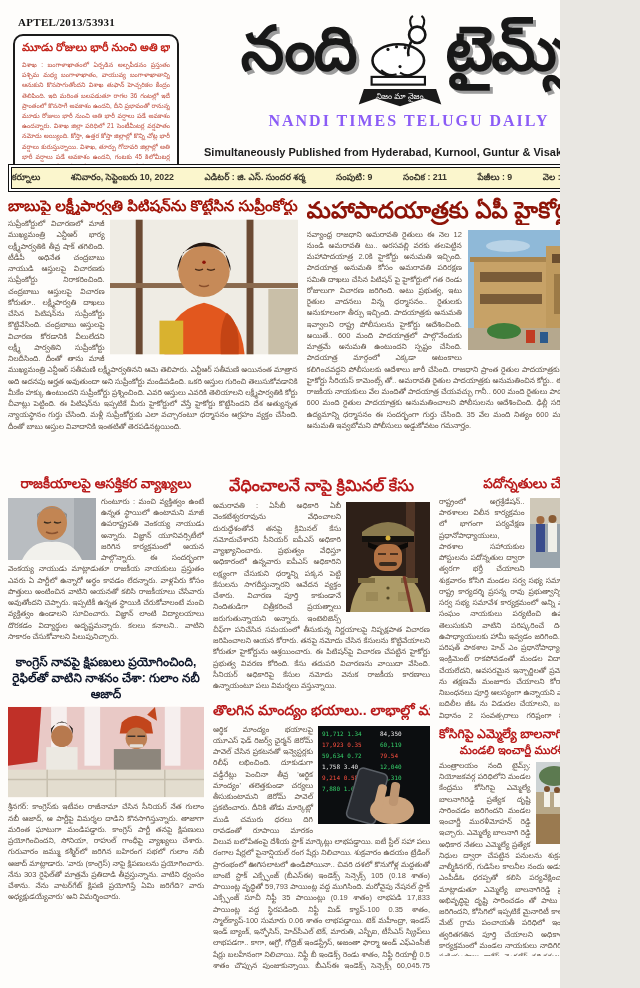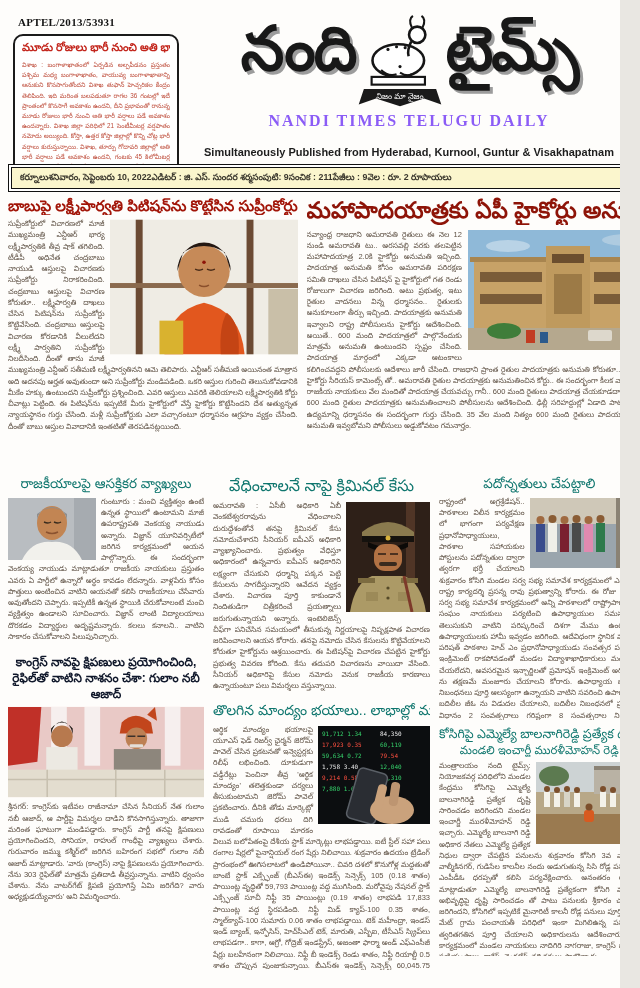--- a/index.html
+++ b/index.html
@@ -1,16 +1,16 @@
 <!DOCTYPE html>
 <html><head>
 <meta charset="utf-8">
 <style>
   html,body{margin:0;padding:0;background:#e9e7e2;}
-  .page{position:relative;width:620px;height:988px;background:#fefdfb;overflow:hidden;
+  .page{position:relative;width:560px;height:988px;background:#fefdfb;overflow:hidden;
         font-family:"Liberation Sans",sans-serif;color:#4a4238;}
   
   .regno{position:absolute;left:18px;top:16px;font-family:"Liberation Serif",serif;
          font-weight:bold;font-size:11px;color:#141414;letter-spacing:.3px;}
   .weather{position:absolute;left:13px;top:34px;width:166px;height:152px;border:2px solid #1b1b1b;
            border-radius:10px;background:#fff;padding:5px 7px;box-sizing:border-box;}
   .weather-title{color:#c3251c;font-weight:bold;font-size:11px;text-align:center;
                  white-space:nowrap;overflow:hidden;margin-bottom:4px;}
   .weather-body{color:#bd4a38;font-size:6.3px;line-height:1.62;text-align:justify;overflow:hidden;height:118px;}
   .brand{position:absolute;left:186px;top:18px;width:446px;text-align:center;}
@@ -18,32 +18,32 @@
   .logo-word{font-size:62px;font-weight:800;color:#181818;line-height:1;letter-spacing:-2px;
              text-shadow:3px 3px 0 #9c9c9c;}
   .emblem{width:86px;height:104px;flex:0 0 auto;margin-top:-6px;}
   .brand-en{font-family:"Liberation Serif",serif;font-weight:bold;font-size:16px;letter-spacing:2px;
             color:#8b5cf6;margin-top:-2px;white-space:nowrap;}
   .brand-tag{font-size:11px;font-weight:bold;color:#1d1d1d;margin-top:16px;white-space:nowrap;}
   
   .infobar{position:absolute;left:8px;top:164px;width:623px;height:28px;border:1.5px solid #111;
            background:#fff;padding:2px;box-sizing:border-box;}
   .infobar-in{height:100%;border:1px solid #111;background:#fbf6cd;display:flex;align-items:center;
-              padding:0 8px;font-size:8.8px;font-weight:bold;color:#3a372d;box-sizing:border-box;}
+              justify-content:space-between;padding:0 0;font-size:8.8px;font-weight:bold;color:#3a372d;box-sizing:border-box;}
   .infobar-in span{white-space:nowrap;}
   
   .content{position:absolute;left:8px;top:197px;width:624px;height:784px;}
   .row1{display:flex;gap:9px;height:272px;}
   .row2{display:flex;gap:9px;height:504px;margin-top:7px;}
   .body-text{font-size:7.5px;line-height:1.5;text-align:justify;color:#5d5043;}
   .hl-red{color:#a21508;font-weight:bold;font-size:15px;white-space:nowrap;overflow:hidden;
           text-align:center;line-height:1.2;}
   .hl-main{color:#8e1408;font-weight:bold;font-size:23px;white-space:nowrap;overflow:hidden;
            text-align:center;line-height:1.2;}
-  .hl-black{color:#0f766e;font-weight:normal;text-align:center;line-height:1.25;}
+  .hl-black{color:#b91c1c;font-weight:bold;text-align:center;line-height:1.25;}
   .story-supreme{width:312px;}
   .supreme-body{height:246px;overflow:hidden;margin-top:3px;}
   .photo-woman{float:right;width:188px;height:136px;margin:1px 0 3px 5px;}
   .story-pada{flex:1;}
   .pada-body{height:238px;overflow:hidden;margin-top:4px;}
   .photo-court{float:right;width:200px;height:120px;margin:1px 0 4px 6px;}
   .colL{width:202px;}
   .colC{width:217px;}
   .colR{flex:1;}
   .hl-venk{font-size:13.5px;white-space:nowrap;overflow:hidden;}

